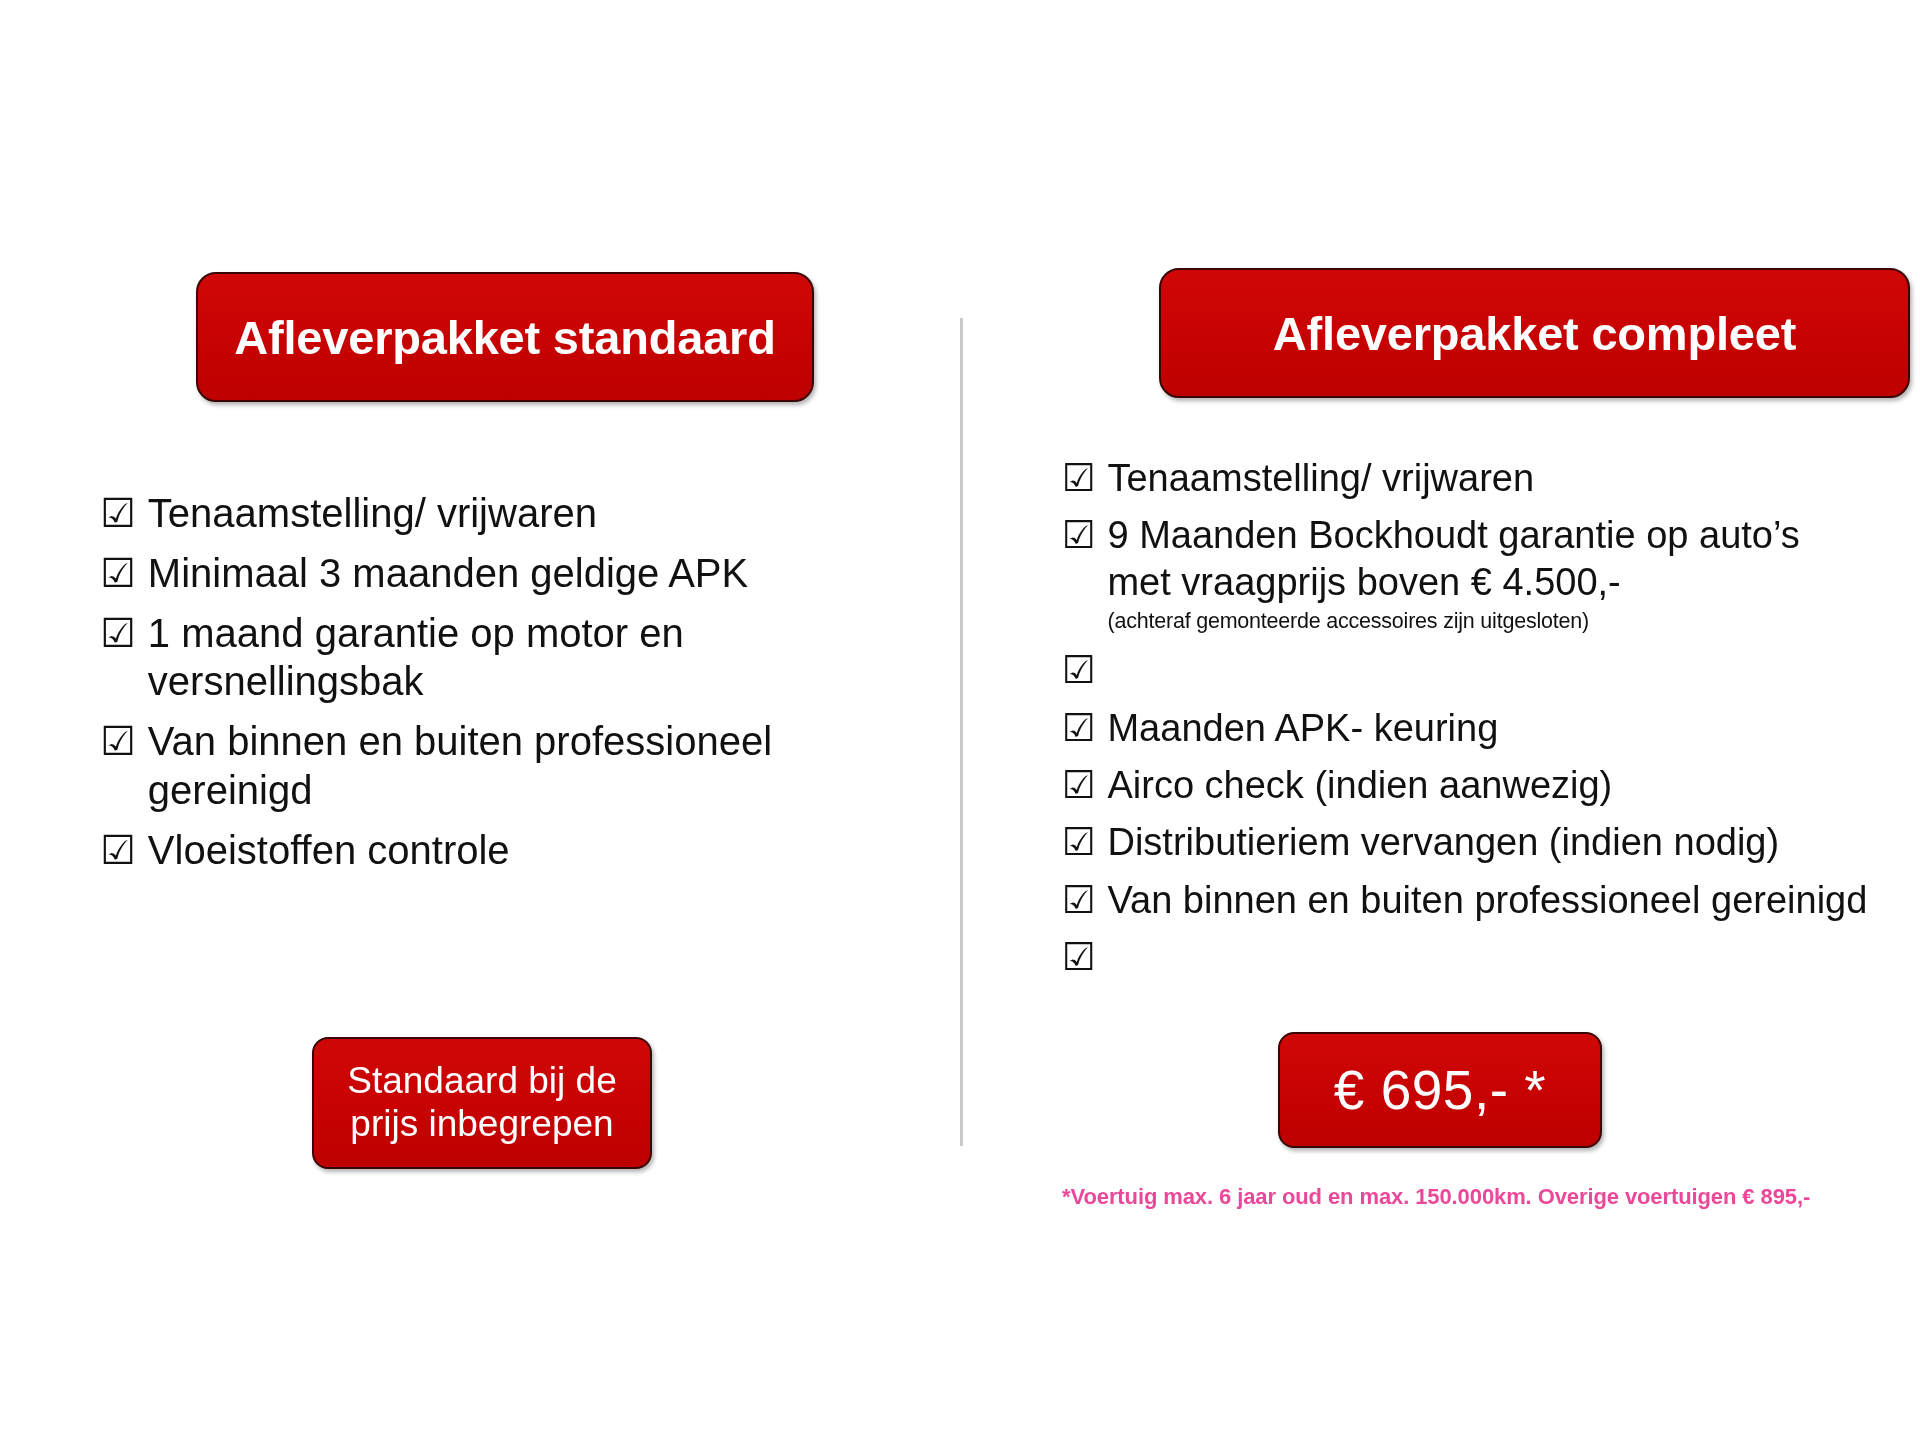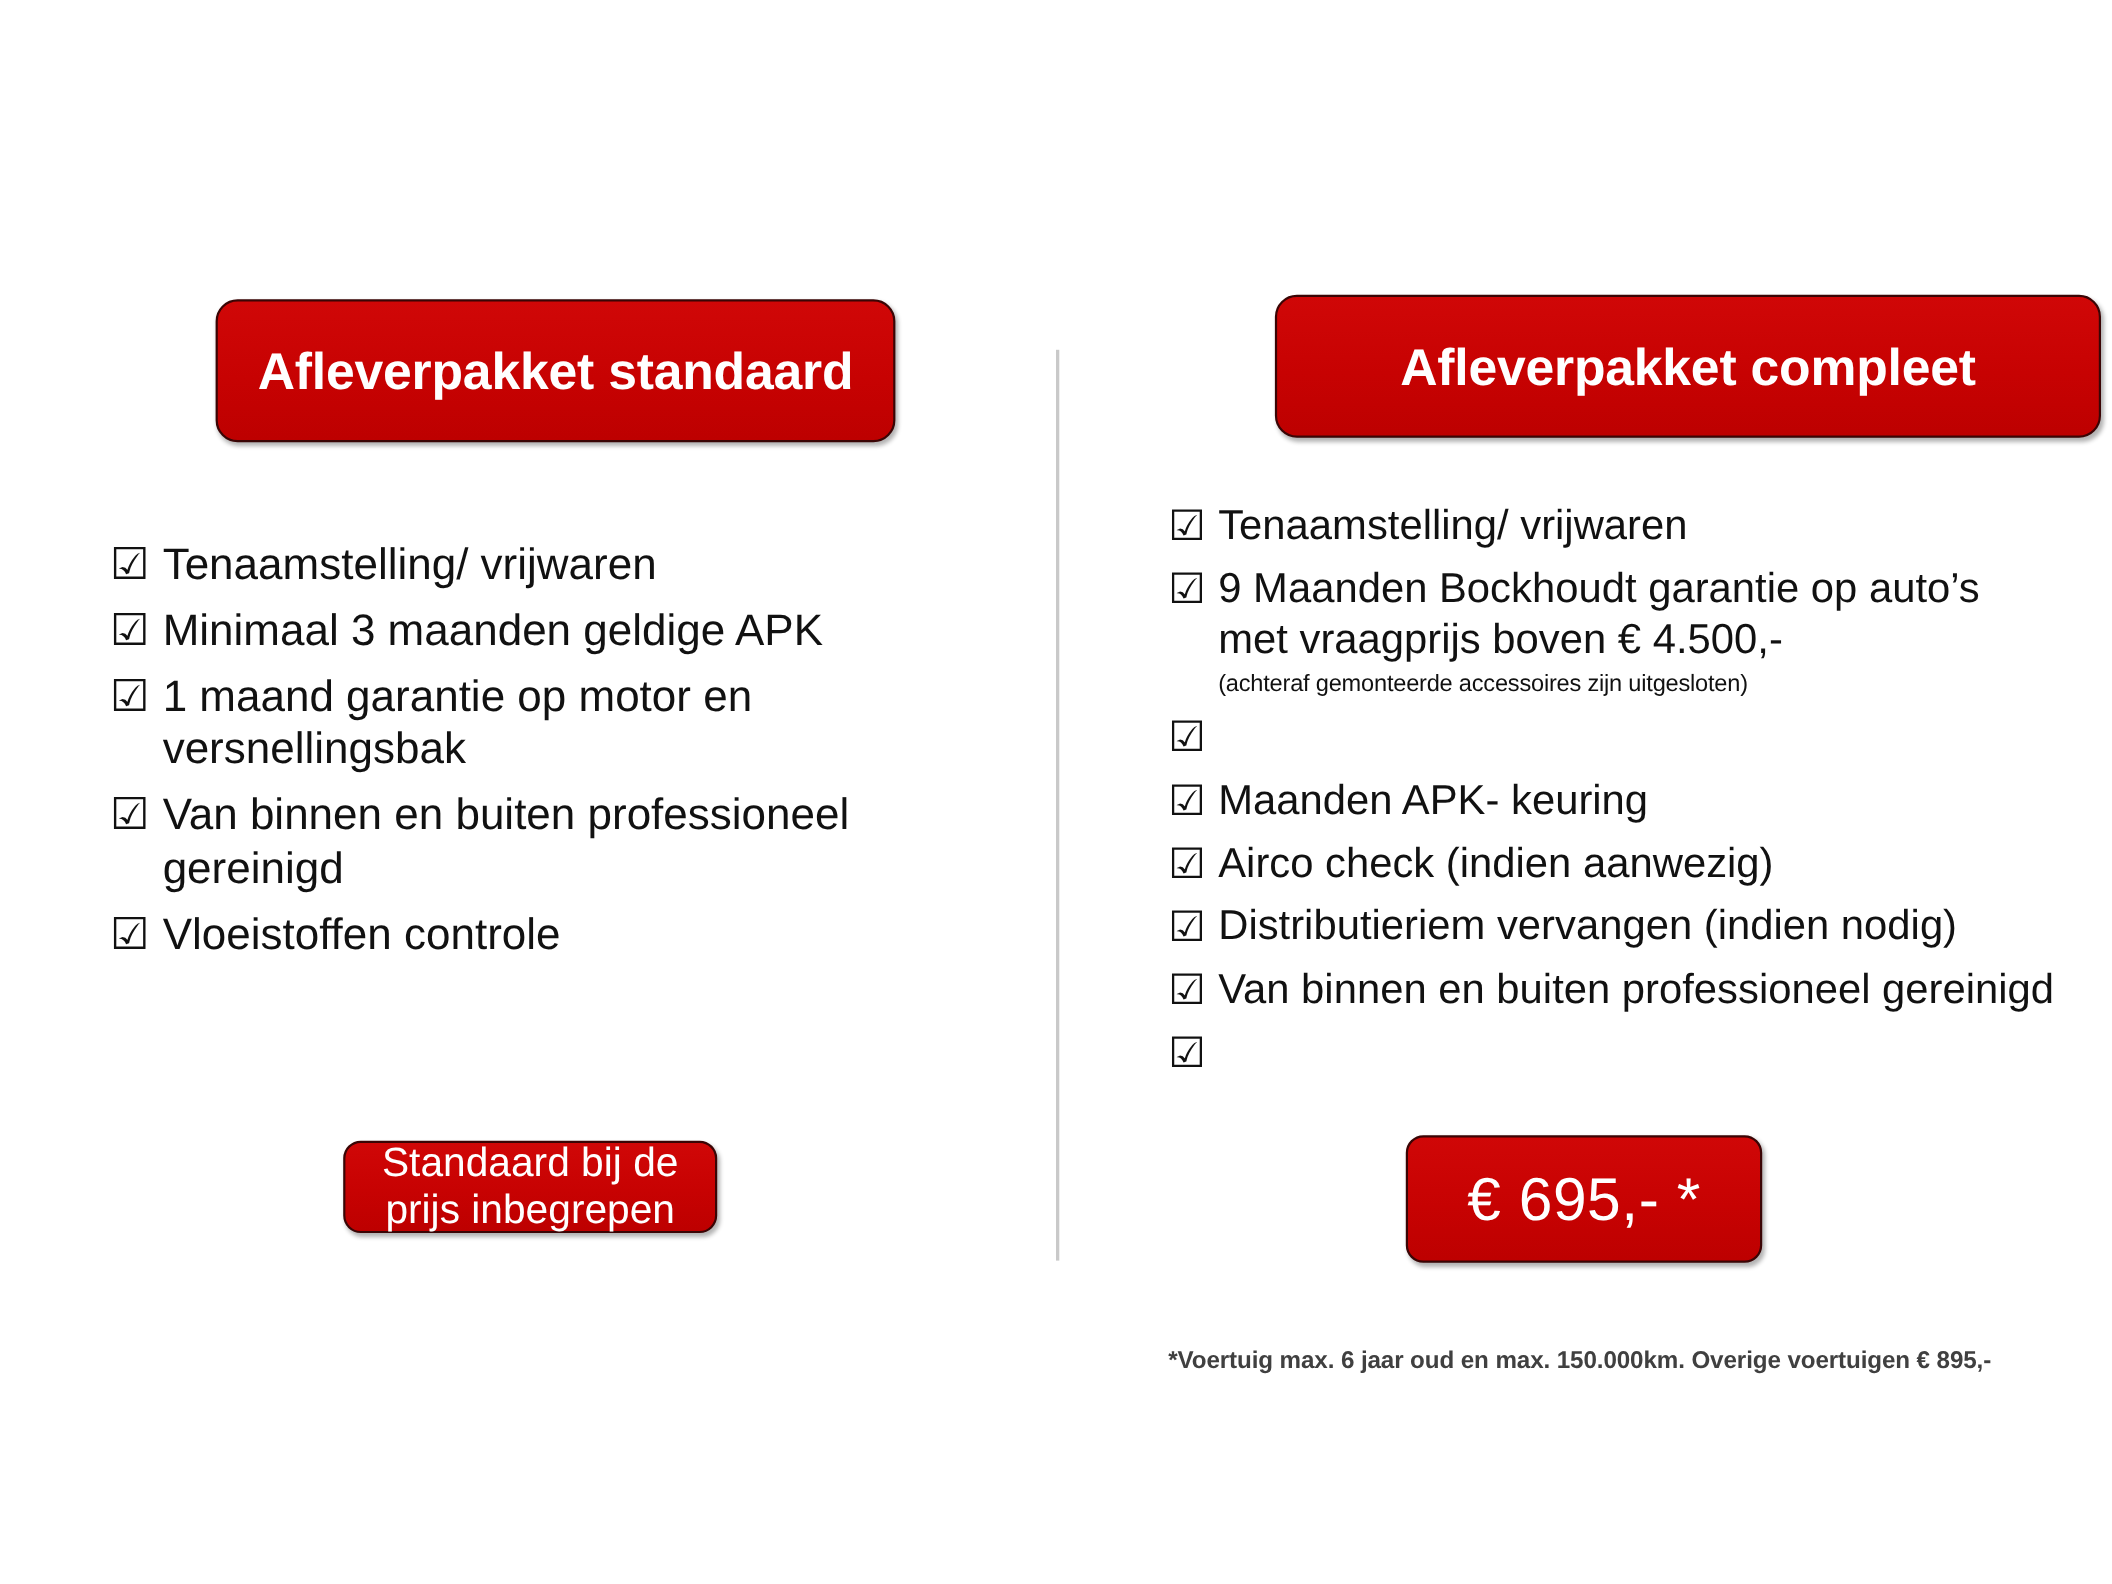--- a/index.html
+++ b/index.html
@@ -56,21 +56,21 @@
     top: 268px;
     width: 751px;
     height: 130px;
     font-size: 47px;
   }
 
   #included-button {
     left: 312px;
     top: 1037px;
     width: 340px;
-    height: 84px;
+    height: 132px;
     border-radius: 16px;
     font-size: 37px;
     line-height: 1.16;
     padding: 0 12px;
   }
   #price-button {
     left: 1278px;
     top: 1032px;
     width: 324px;
     height: 116px;
@@ -134,25 +134,25 @@
     top: 455px;
     width: 810px;
     font-size: 38px;
   }
   #list-right li { margin-bottom: 11px; }
 
   
   #footnote {
     position: absolute;
     left: 1062px;
-    top: 1224px;
+    top: 1184px;
     width: 820px;
     font-size: 22px;
     font-weight: bold;
-    color: #404040;
+    color: #ec4899;
     letter-spacing: -0.1px;
     white-space: nowrap;
   }
 </style>
 </head>
 <body>
 
 <div class="stage">
 
   <div class="pill header" id="banner-left">Afleverpakket standaard</div>

